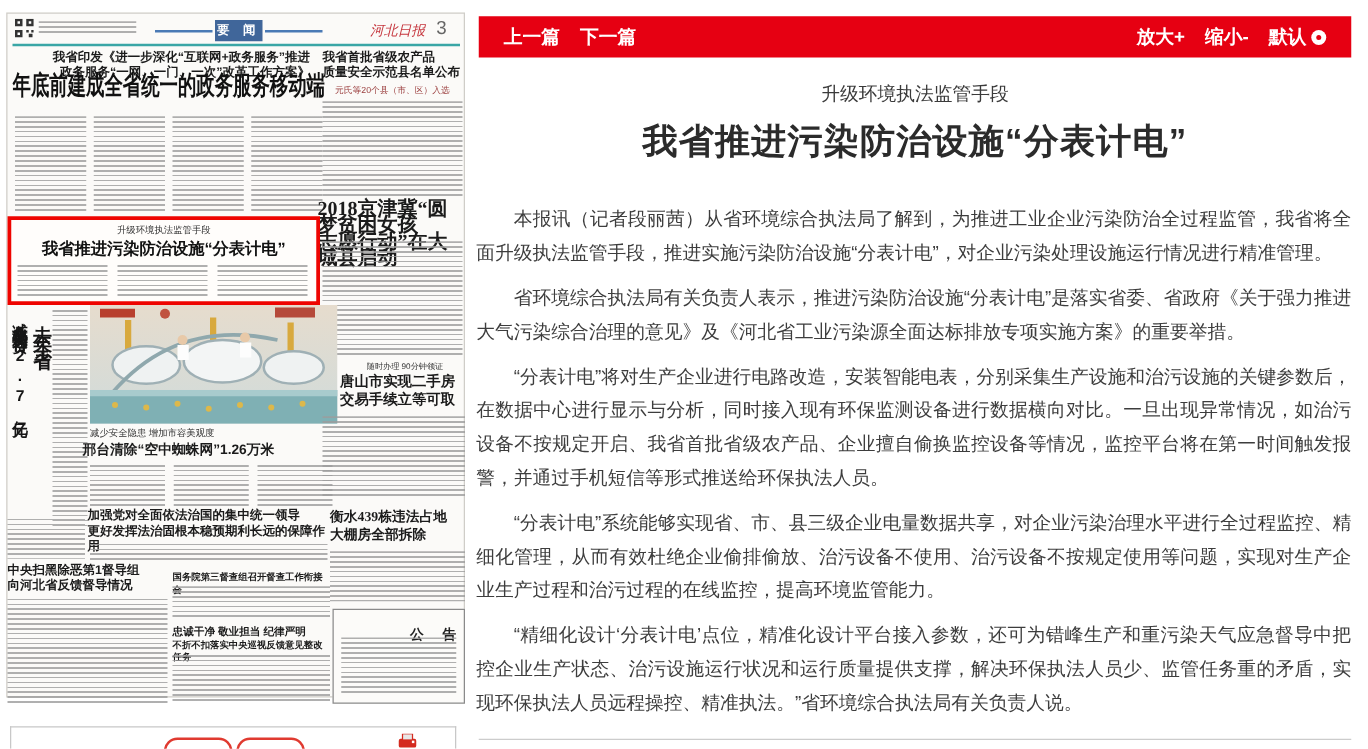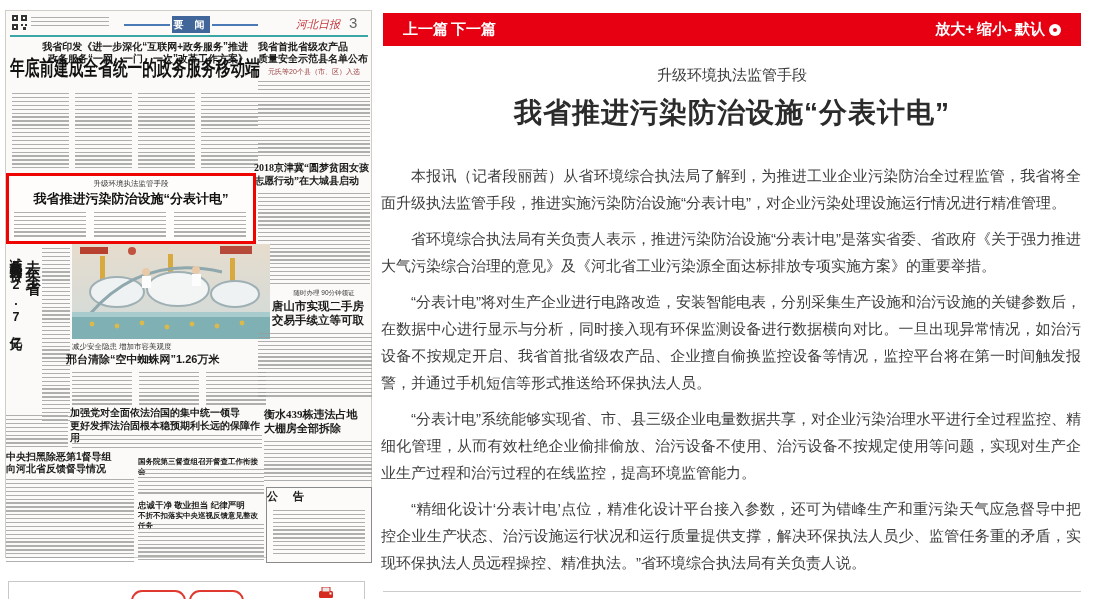--- a/index.html
+++ b/index.html
@@ -22,21 +22,21 @@
   .notice{border:1px solid #8a8a8a;box-sizing:border-box;background:#fcfbf9;}
   
   .thumb-toolbar{left:8px;top:581px;width:357px;height:18px;background:#fff;
                  border:1px solid #c8c8c8;border-bottom:0;box-sizing:border-box;}
   .pill-btn{position:absolute;width:55px;height:22px;border:2px solid #e03a30;
             border-radius:11px;background:#fff;box-sizing:border-box;}
   
   .redbar{left:383px;top:13px;width:698px;height:33px;background:#e60012;
           display:flex;align-items:center;justify-content:space-between;
           padding:0 20px;box-sizing:border-box;color:#fff;font-weight:700;font-size:15px;}
-  .redbar .grp{display:flex;align-items:center;gap:3px;}
+  .redbar .grp{display:flex;align-items:center;gap:16px;}
   .bar-link{cursor:pointer;white-space:nowrap;display:flex;align-items:center;gap:4px;}
   .reset-icon{width:12px;height:12px;border-radius:50%;background:#fff;display:inline-flex;
               align-items:center;justify-content:center;}
   .reset-icon b{width:4px;height:4px;border-radius:50%;background:#e60012;}
   .kicker{left:383px;top:66px;width:698px;text-align:center;font-size:15px;color:#3a3a3a;}
   .title{left:383px;top:94px;width:698px;text-align:center;font-size:28px;
          font-weight:800;color:#2b2b2b;letter-spacing:1px;}
   .article{left:381px;top:162px;width:700px;}
   .article p{margin:0 0 9px;font-size:15px;line-height:27px;color:#3d3d3d;
              text-align:justify;text-indent:2em;}
@@ -78,21 +78,21 @@
     <span style="display:inline-block;white-space:nowrap;font-size:21px;font-weight:900;color:#111;
           transform:scaleX(.70);transform-origin:left center">年底前建成全省统一的政务服务移动端</span>
   </div>
 
   <div class="abs sim" style="left:6px;top:82px;width:57px;height:78px"></div>
   <div class="abs sim" style="left:69px;top:82px;width:57px;height:78px"></div>
   <div class="abs sim" style="left:132px;top:82px;width:57px;height:78px"></div>
   <div class="abs sim" style="left:195px;top:82px;width:57px;height:78px"></div>
   <div class="abs sim" style="left:252px;top:70px;width:112px;height:76px"></div>
 
-  <div class="abs hl serif" style="left:248px;top:150px;width:118px;font-size:10px;line-height:13px">
+  <div class="abs hl serif" style="left:248px;top:150px;width:118px;font-size:16px;line-height:13px">
     <div>2018京津冀“圆梦贫困女孩</div>
     <div>志愿行动”在大城县启动</div>
   </div>
 
   <div class="abs redbox" style="left:0px;top:162px;width:250px;height:71px">
     <div style="font-size:7.5px;color:#333;text-align:center;margin-top:3px">升级环境执法监管手段</div>
     <div style="font-size:13px;font-weight:800;color:#111;text-align:center;margin-top:1px">我省推进污染防治设施“分表计电”</div>
     <div class="sim" style="position:absolute;left:5px;top:36px;width:72px;height:27px"></div>
     <div class="sim" style="position:absolute;left:85px;top:36px;width:72px;height:27px"></div>
     <div class="sim" style="position:absolute;left:165px;top:36px;width:72px;height:27px"></div>
@@ -167,21 +167,21 @@
   </div>
   <div class="abs sim" style="left:0px;top:468px;width:128px;height:84px"></div>
 
   <div class="abs hl" style="left:132px;top:446px;width:126px;font-size:7.5px">国务院第三督查组召开督查工作衔接会</div>
   <div class="abs sim" style="left:132px;top:458px;width:126px;height:26px"></div>
   <div class="abs hl" style="left:132px;top:489px;width:126px;font-size:8.5px">忠诚干净  敬业担当  纪律严明</div>
   <div class="abs hl" style="left:132px;top:500px;width:126px;font-size:7.5px">不折不扣落实中央巡视反馈意见整改任务</div>
   <div class="abs sim" style="left:132px;top:513px;width:126px;height:38px"></div>
 
   <div class="abs notice" style="left:260px;top:476px;width:106px;height:76px">
-    <div style="font-size:11px;font-weight:800;text-align:left;margin-top:1px;letter-spacing:6px;color:#222">公  告</div>
+    <div style="font-size:11px;font-weight:800;text-align:right;margin-top:12px;letter-spacing:6px;color:#222">公  告</div>
     <div class="sim" style="position:absolute;left:6px;top:22px;width:92px;height:46px"></div>
   </div>
 </div>
 
 <div class="abs thumb-toolbar"></div>
 <div class="pill-btn" style="left:131px;top:590px"></div>
 <div class="pill-btn" style="left:189px;top:590px"></div>
 <svg class="abs" style="left:318px;top:587px" width="16" height="12" viewBox="0 0 16 12">
   <rect x="1" y="4" width="14" height="7" rx="1.5" fill="#d42a1f"></rect>
   <rect x="4" y="0" width="8" height="5" fill="#e8e8e8" stroke="#d42a1f" stroke-width="1"></rect>

